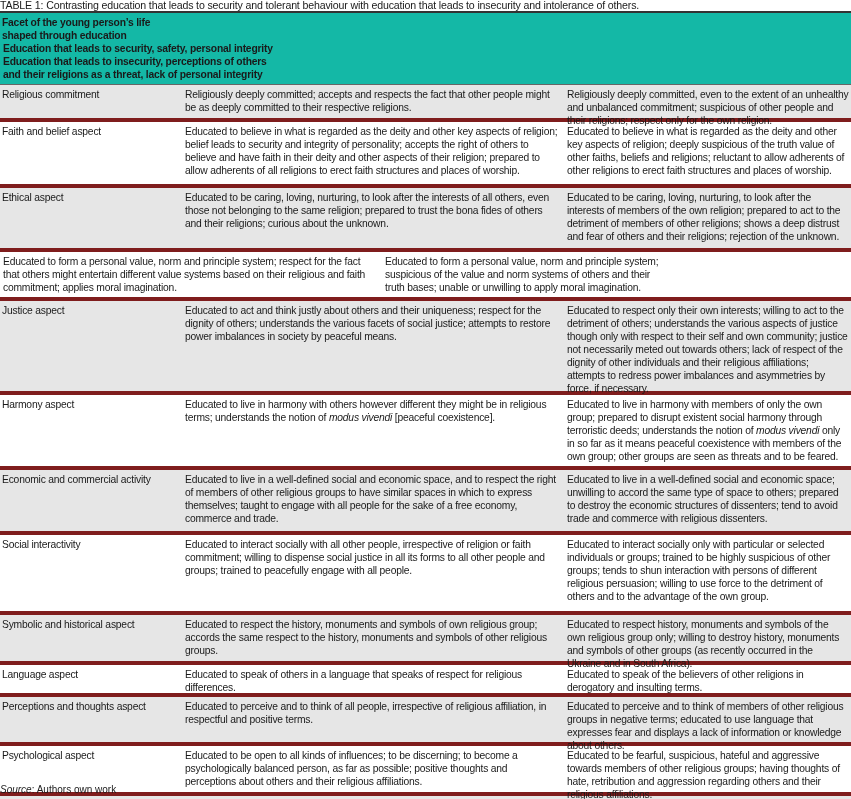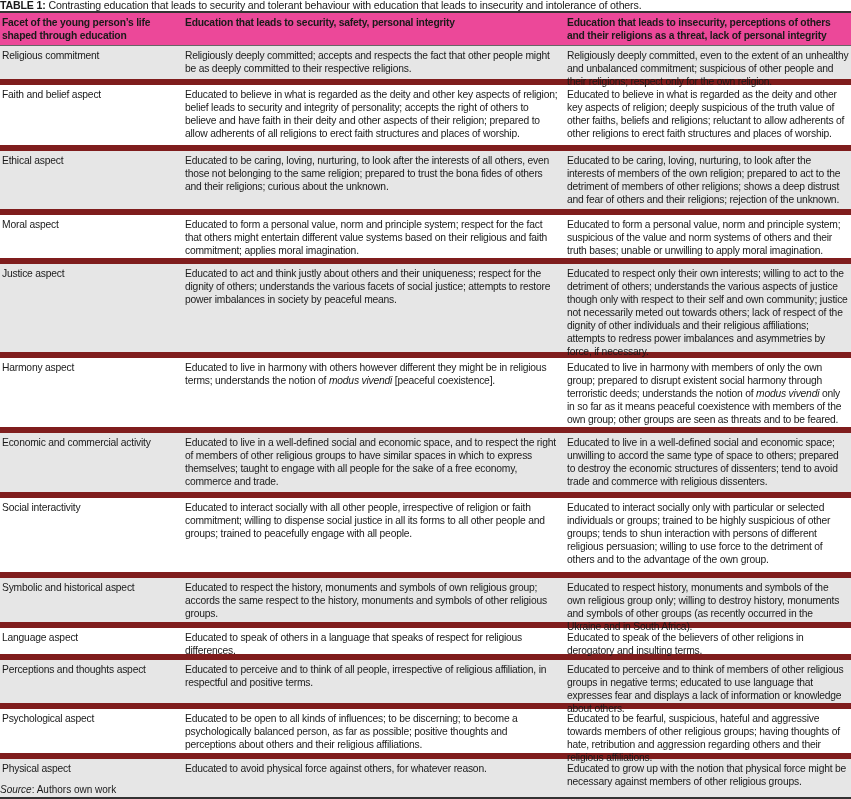--- a/index.html
+++ b/index.html
@@ -7,38 +7,38 @@
     width: 851px; height: 799px; overflow: hidden;
     font-family: "Liberation Sans", "DejaVu Sans", sans-serif;
     color: #1a1a1a;
     position: relative;
   }
   .caption {
     position: absolute; left: 0; top: -1px;
     font-size: 10.6px; line-height: 12px; white-space: nowrap;
     letter-spacing: -0.15px;
   }
-  .caption b { font-weight: bold; }
+  .caption b { font-weight: normal; }
   .table {
     position: absolute; left: 0; top: 11px; width: 851px;
     border-top: 2px solid #333;
     border-bottom: 2px solid #333;
   }
   .row {
     display: flex; box-sizing: border-box;
     font-size: 10.3px; line-height: 13px;
     letter-spacing: -0.2px;
   }
   .row.gray { background: #e6e6e6; }
-  .row.header { border-bottom: 1px solid #666; font-weight: bold; padding-top: 3px; padding-bottom: 3px; background: #ec4899; }
+  .row.header { border-bottom: 1px solid #666; font-weight: bold; padding-top: 3px; padding-bottom: 3px; background: #14b8a6; flex-direction: column; }
   .row .c1 { width: 182px; padding: 3px 4px 3px 2px; box-sizing: border-box; }
   .row .c2 { width: 382px; padding: 3px 6px 3px 3px; box-sizing: border-box; }
   .row .c3 { width: 287px; padding: 3px 2px 3px 3px; box-sizing: border-box; }
   .row.header .c1, .row.header .c2, .row.header .c3 { padding-top: 0; padding-bottom: 0; }
-  .row:not(.header) + .row:not(.header) { border-top: 6px solid #7f1d1d; }
+  .row:not(.header) + .row:not(.header) { border-top: 4px solid #7f1d1d; }
   .source {
     position: absolute; left: 0; top: 784px;
     font-size: 10px; line-height: 12px; text-align: center;
   }
   .source i { font-style: italic; }
 </style>
 </head>
 <body>
 
 <div class="caption"><b>TABLE 1:</b><span> Contrasting education that leads to security and tolerant behaviour with education that leads to insecurity and intolerance of others.</span></div>
@@ -59,21 +59,20 @@
     <div class="c1">Faith and belief aspect</div>
     <div class="c2">Educated to believe in what is regarded as the deity and other key aspects of religion; belief leads to security and integrity of personality; accepts the right of others to believe and have faith in their deity and other aspects of their religion; prepared to allow adherents of all religions to erect faith structures and places of worship.</div>
     <div class="c3">Educated to believe in what is regarded as the deity and other key aspects of religion; deeply suspicious of the truth value of other faiths, beliefs and religions; reluctant to allow adherents of other religions to erect faith structures and places of worship.</div>
   </div>
   <div class="row gray" style="height:64px">
     <div class="c1">Ethical aspect</div>
     <div class="c2">Educated to be caring, loving, nurturing, to look after the interests of all others, even those not belonging to the same religion; prepared to trust the bona fides of others and their religions; curious about the unknown.</div>
     <div class="c3">Educated to be caring, loving, nurturing, to look after the interests of members of the own religion; prepared to act to the detriment of members of other religions; shows a deep distrust and fear of others and their religions; rejection of the unknown.</div>
   </div>
   <div class="row" style="height:49px">
-    <div class="c1">Moral aspect</div>
     <div class="c2">Educated to form a personal value, norm and principle system; respect for the fact that others might entertain different value systems based on their religious and faith commitment; applies moral imagination.</div>
     <div class="c3">Educated to form a personal value, norm and principle system; suspicious of the value and norm systems of others and their truth bases; unable or unwilling to apply moral imagination.</div>
   </div>
   <div class="row gray" style="height:94px">
     <div class="c1">Justice aspect</div>
     <div class="c2">Educated to act and think justly about others and their uniqueness; respect for the dignity of others; understands the various facets of social justice; attempts to restore power imbalances in society by peaceful means.</div>
     <div class="c3">Educated to respect only their own interests; willing to act to the detriment of others; understands the various aspects of justice though only with respect to their self and own community; justice not necessarily meted out towards others; lack of respect of the dignity of other individuals and their religious affiliations; attempts to redress power imbalances and asymmetries by force, if necessary.</div>
   </div>
   <div class="row" style="height:75px">
     <div class="c1">Harmony aspect</div>

